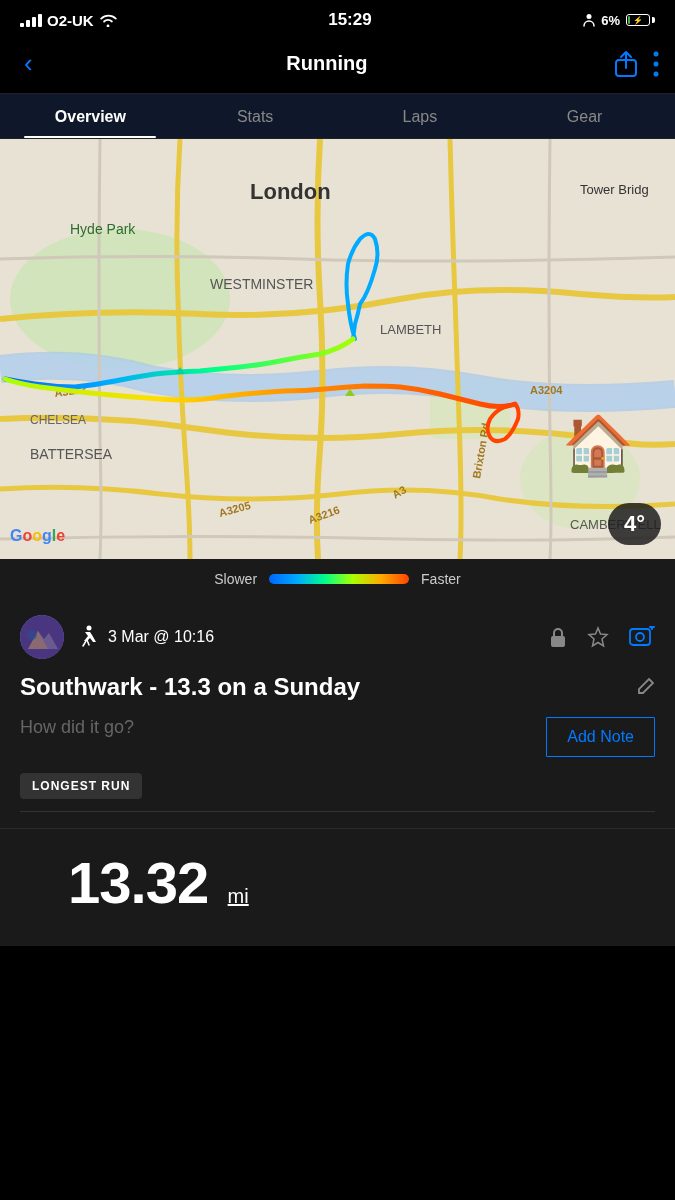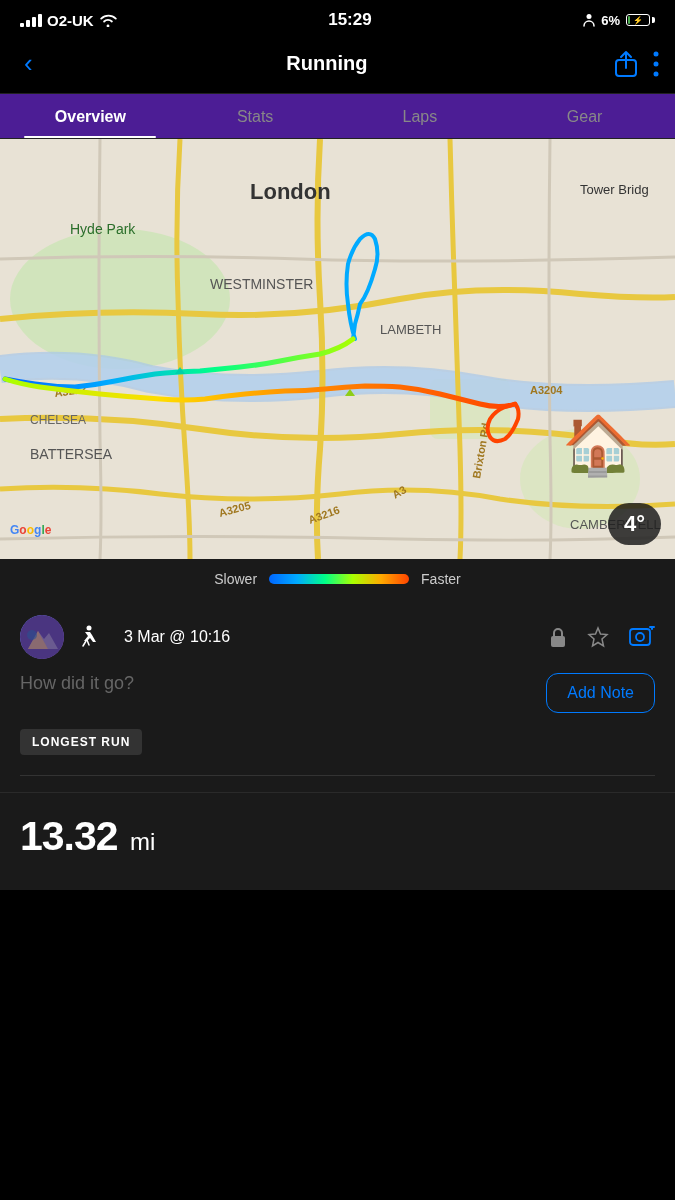--- a/index.html
+++ b/index.html
@@ -57,21 +57,21 @@
     .nav-title {
       font-size: 20px;
       font-weight: 600;
       color: #fff;
     }
     .nav-actions { display: flex; align-items: center; gap: 14px; }
 
     
     .tabs {
       display: flex;
-      background: #4c1d95;
+      background: #0f172a;
       border-bottom: 1px solid #222;
       padding: 0 8px;
     }
     .tab {
       flex: 1;
       text-align: center;
       padding: 14px 4px 12px;
       font-size: 16px;
       color: #888;
       cursor: pointer;
@@ -113,23 +113,23 @@
       background: rgba(30,30,30,0.85);
       border-radius: 22px;
       padding: 8px 16px;
       font-size: 22px;
       font-weight: 600;
       color: #fff;
     }
 
     .map-google-logo {
       position: absolute;
-      bottom: 22px;
+      bottom: 14px;
       left: 10px;
-      font-size: 12px;
+      font-size: 16px;
       font-weight: 700;
     }
     .map-google-logo .g { color: #4285F4; }
     .map-google-logo .o1 { color: #EA4335; }
     .map-google-logo .o2 { color: #FBBC05; }
     .map-google-logo .g2 { color: #4285F4; }
     .map-google-logo .l { color: #34A853; }
     .map-google-logo .e { color: #EA4335; }
 
     
@@ -166,21 +166,21 @@
       height: 44px;
       border-radius: 50%;
       overflow: hidden;
       background: linear-gradient(135deg, #667eea, #764ba2);
       display: flex;
       align-items: center;
       justify-content: center;
       font-size: 20px;
     }
     .activity-details { flex: 1; display: flex; align-items: center; gap: 10px; }
-    .activity-date { font-size: 16px; color: #fff; margin-left: 16px; }
+    .activity-date { font-size: 16px; color: #fff; }
     .activity-icons { display: flex; gap: 20px; margin-left: auto; align-items: center; }
 
     .activity-title {
       display: flex;
       align-items: center;
       justify-content: space-between;
       margin-bottom: 16px;
     }
     .activity-title-text {
       font-size: 24px;
@@ -189,29 +189,29 @@
     }
 
     .how-section {
       display: flex;
       justify-content: space-between;
       margin-bottom: 16px;
     }
     .how-text { font-size: 18px; color: #666; }
     .add-note-btn {
       border: 1.5px solid #007AFF;
-      border-radius: 12px;
+      border-radius: 1px;
       padding: 10px 20px;
       font-size: 16px;
       color: #007AFF;
       background: transparent;
       cursor: pointer;
     }
 
-    .badge-row { margin-bottom: 20px; }
+    .badge-row { margin-bottom: 12px; }
     .badge {
       display: inline-block;
       background: #333;
       color: #fff;
       font-size: 12px;
       font-weight: 700;
       letter-spacing: 1px;
       padding: 6px 12px;
       border-radius: 4px;
     }
@@ -222,30 +222,32 @@
       background: #333;
       margin: 10px 0 0;
     }
 
     
     .distance-section {
       background: #1a1a1a;
       padding: 20px 20px 30px;
     }
     .distance-value {
-      font-size: 41px;
+      font-size: 58px;
       font-weight: 700;
       color: #fff;
       letter-spacing: -1px;
+      margin-left: 48px;
     }
     .distance-unit {
-      font-size: 24px;
+      font-size: 20px;
       font-weight: 400;
       color: #fff;
-      margin-left: 8px;
+      margin-left: 15px;
+      text-decoration: underline;
     }
 
     
     .house-emoji {
       position: absolute;
       font-size: 58px;
       right: 40px;
       bottom: 80px;
     }
 
@@ -469,20 +471,26 @@
       </svg>
 
       <svg width="26" height="22" viewBox="0 0 26 22" fill="none" stroke="#007AFF" stroke-width="1.8">
         <rect x="1" y="3" width="20" height="16" rx="3"></rect>
         <circle cx="11" cy="11" r="4"></circle>
         <path d="M21 1 L25 1 M23 -1 L23 3" stroke="#007AFF" stroke-width="2" stroke-linecap="round"></path>
       </svg>
     </div>
   </div>
 
+  <div class="activity-title">
+    <span class="activity-title-text">Southwark - 13.3 on a Sunday</span>
+    <svg width="20" height="20" viewBox="0 0 20 20" fill="none" stroke="#888" stroke-width="1.8">
+      <path d="M14 2l4 4-10 10H4v-4L14 2z"></path>
+    </svg>
+  </div>
 
   <div class="how-section">
     <span class="how-text">How did it go?</span>
     <button class="add-note-btn">Add Note</button>
   </div>
 
   <div class="badge-row">
     <span class="badge">LONGEST RUN</span>
   </div>
 

